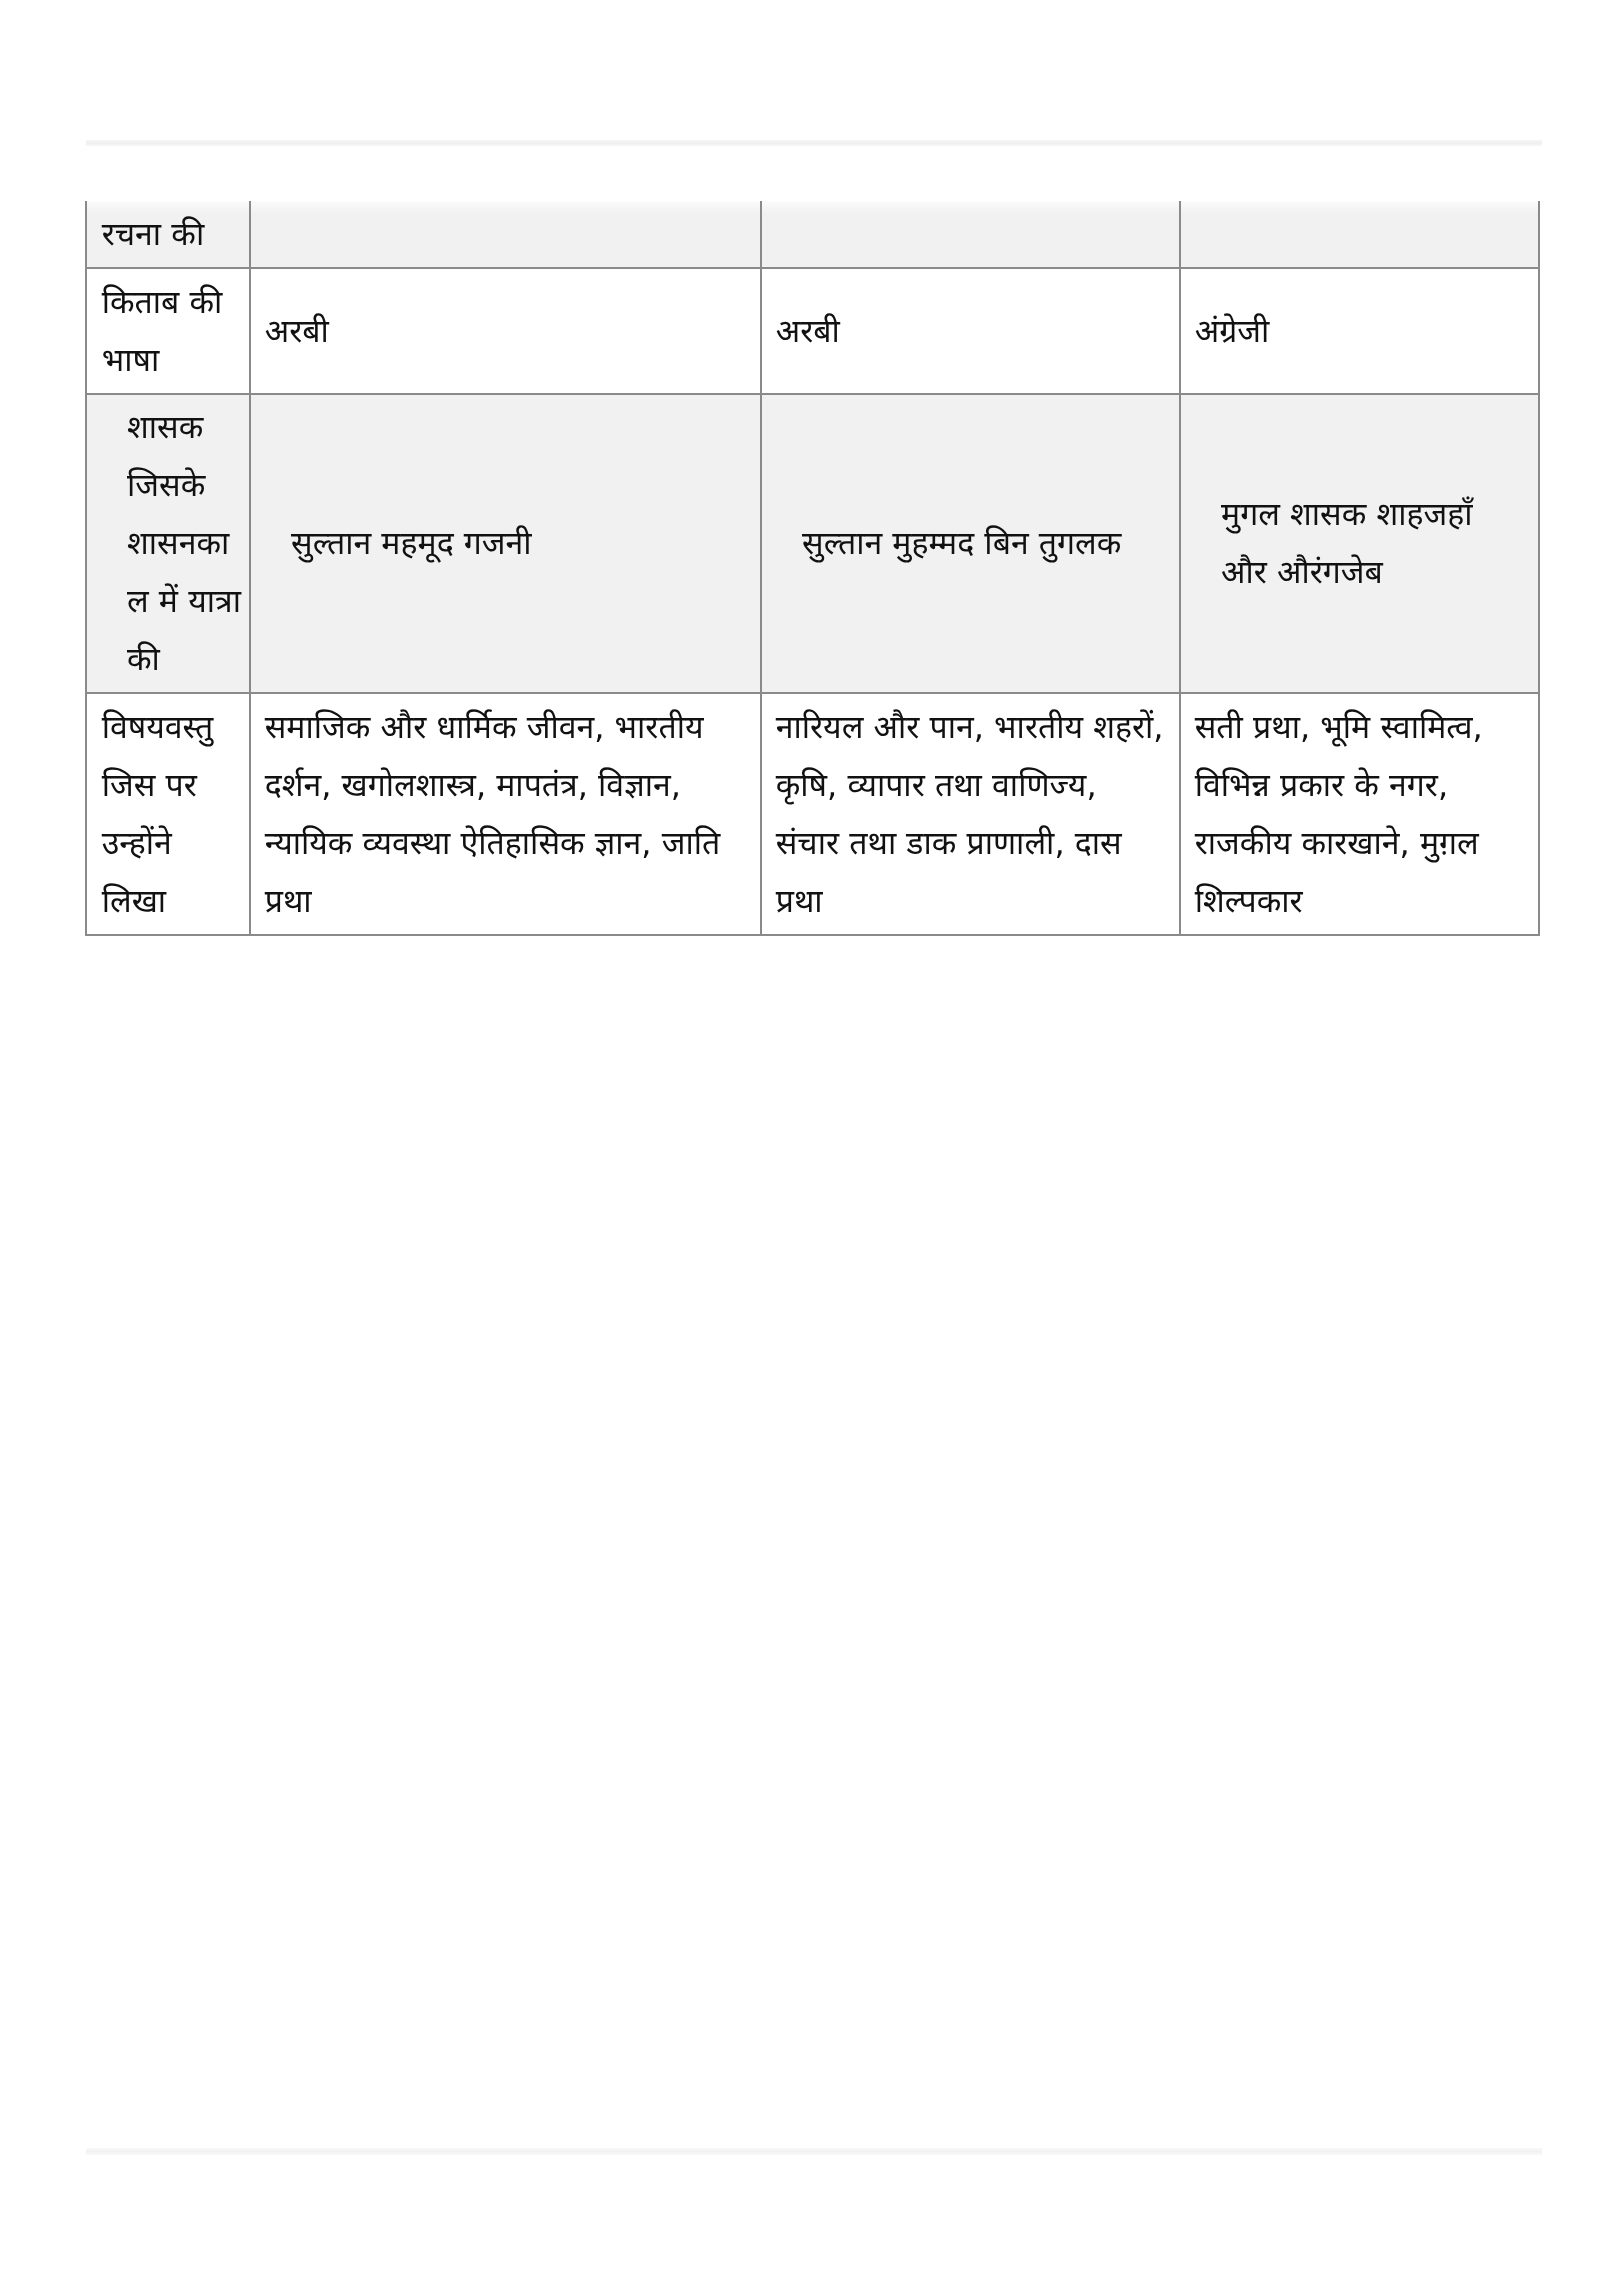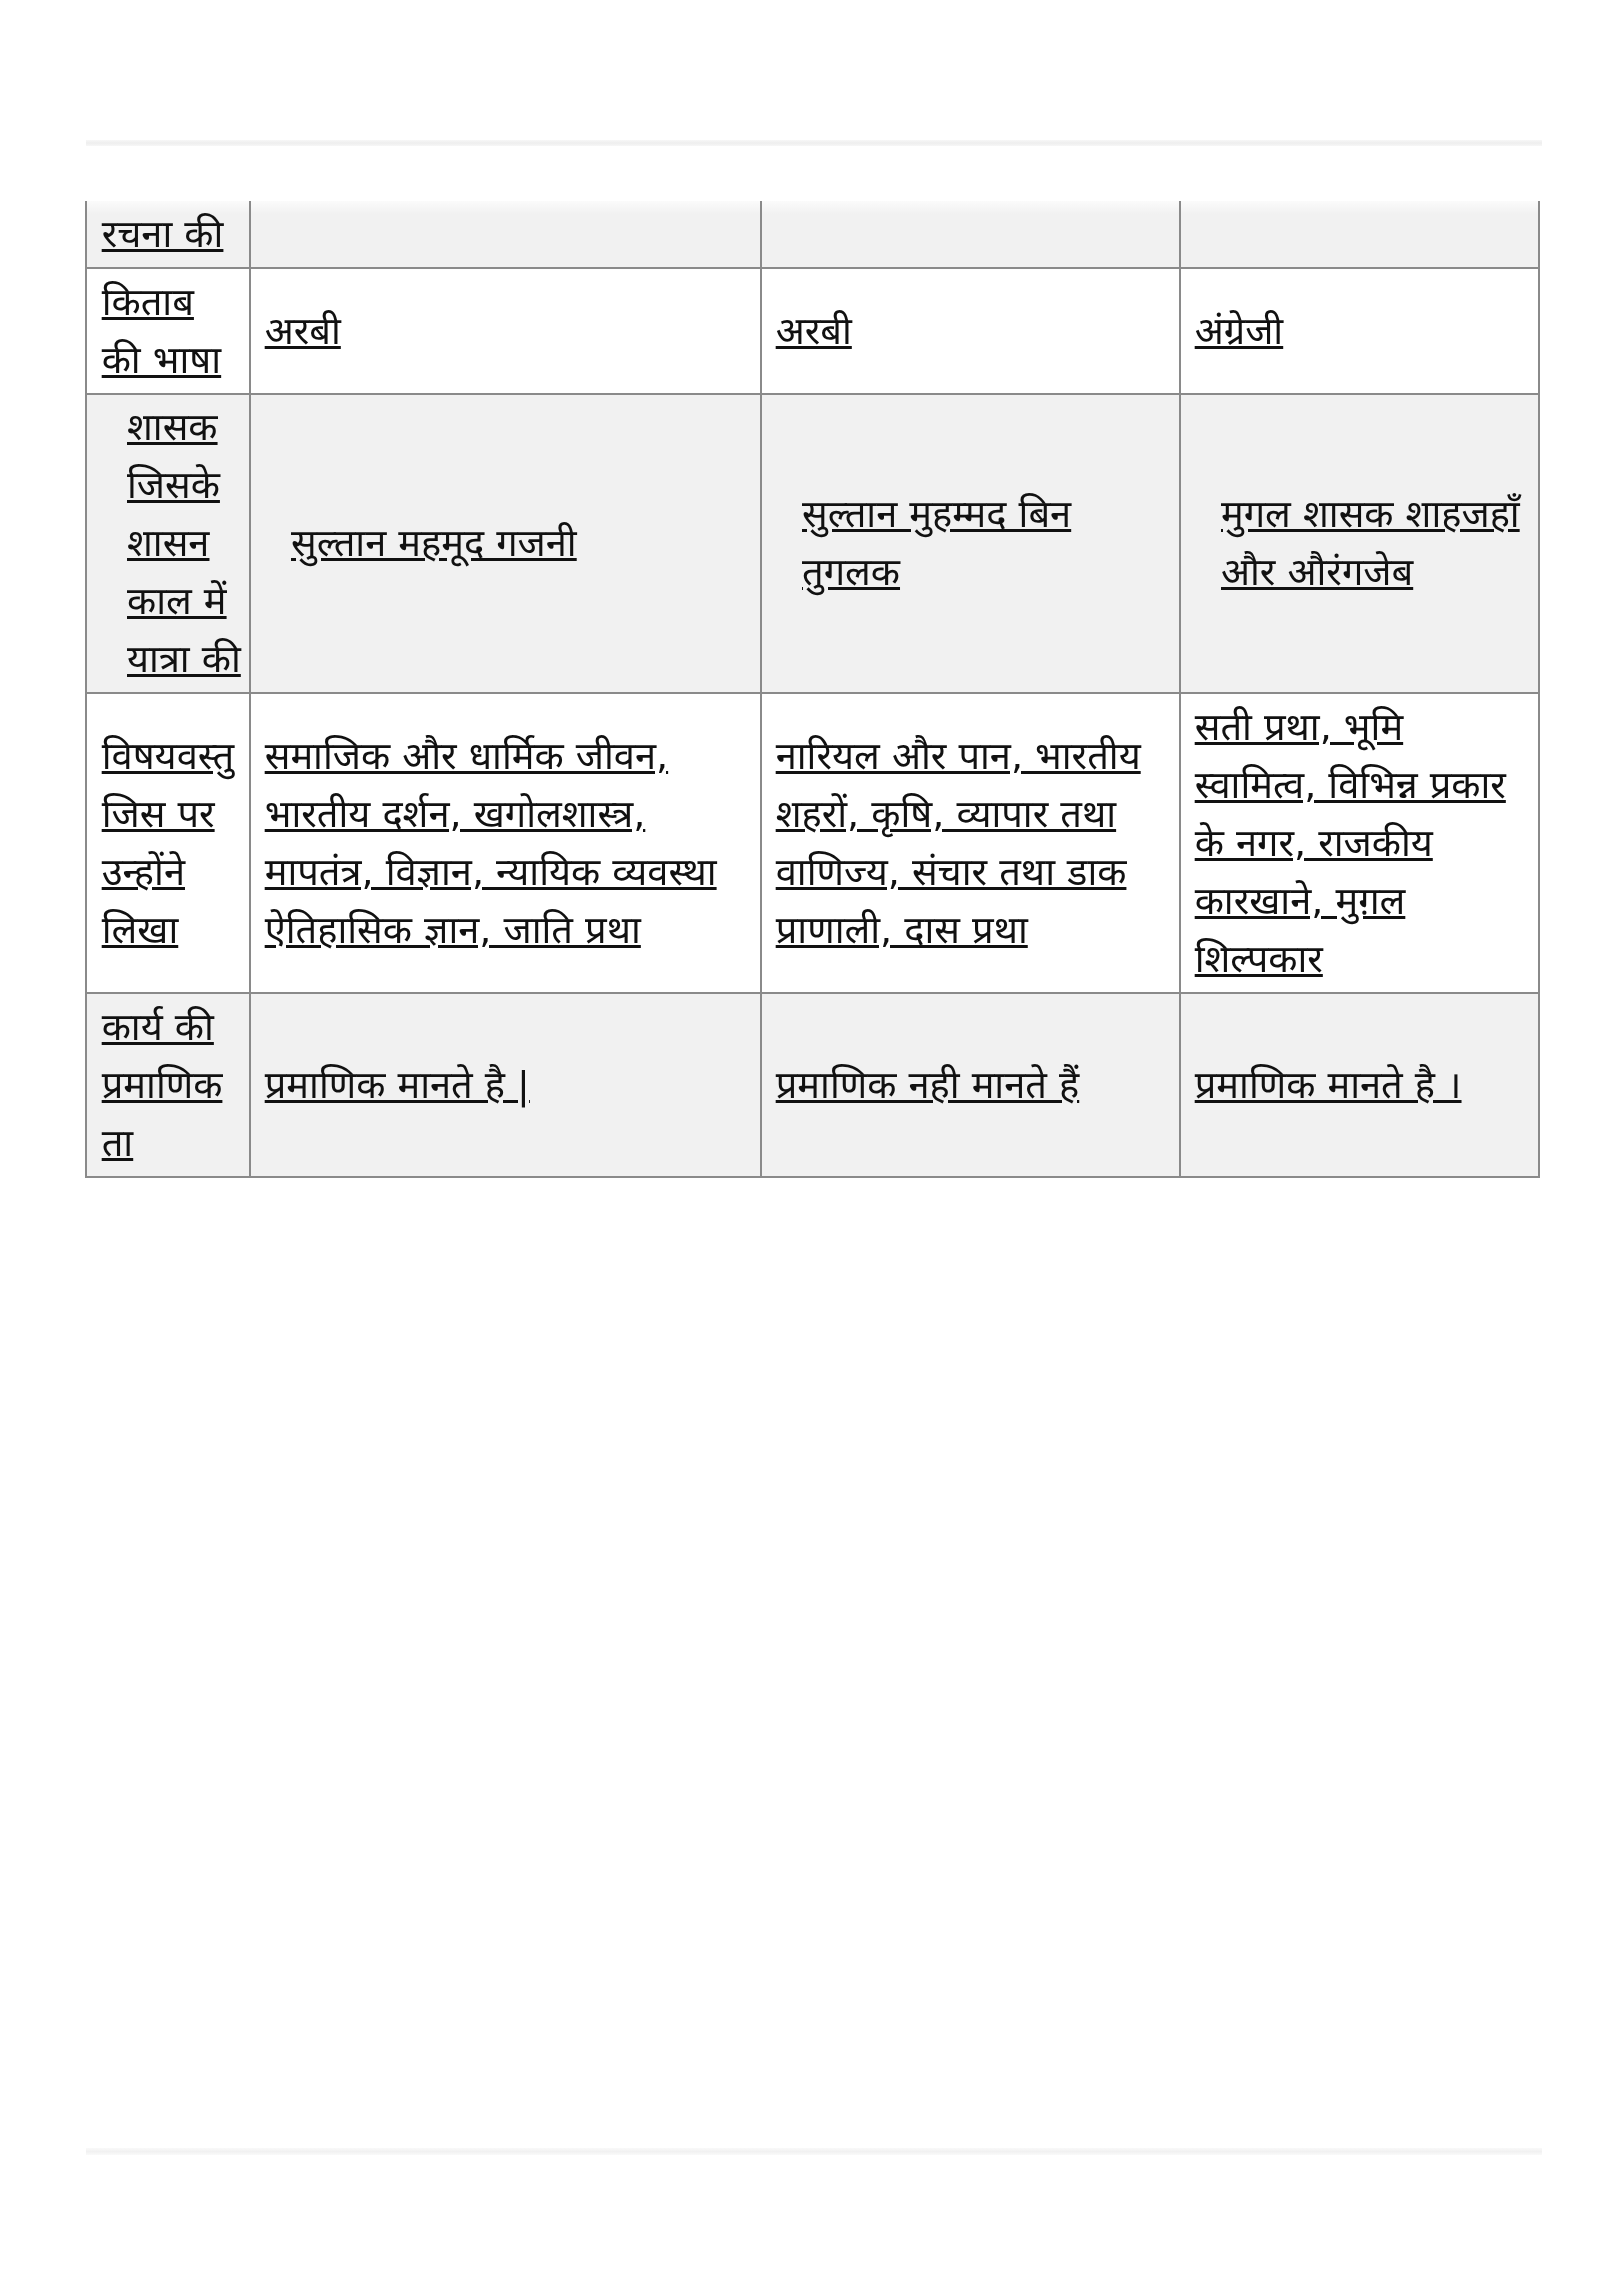--- a/index.html
+++ b/index.html
@@ -42,25 +42,24 @@
       border-collapse: collapse;
       table-layout: fixed;
     }
     table.comparison col.c0 { width: 164px; }
     table.comparison col.c1 { width: 511px; }
     table.comparison col.c2 { width: 419px; }
     table.comparison col.c3 { width: 359px; }
     table.comparison td {
       border: 2.9px solid #8a8a8a;
       padding: 3.9px 13.7px 3.9px 13.7px;
-      font-size: 38px;
+      font-size: 32px;
       line-height: 58px;
       vertical-align: middle;
       word-wrap: break-word;
-      text-decoration: underline;
     }
     table.comparison td.label {
       padding-left: 14.7px;
       padding-right: 5.9px;
     }
     table.comparison tr.gray td { background: #f1f1f1; }
     table.comparison tr.white td { background: #ffffff; }
     
     table.comparison tr.first td {
       border-top: none;
@@ -138,32 +137,18 @@
         <td>
             <span class="cell-text">समाजिक और धार्मिक जीवन, भारतीय दर्शन, खगोलशास्त्र, मापतंत्र, विज्ञान, न्यायिक व्यवस्था ऐतिहासिक ज्ञान, जाति प्रथा</span>
           </td>
         <td>
             <span class="cell-text">नारियल और पान, भारतीय शहरों, कृषि, व्यापार तथा वाणिज्य, संचार तथा डाक प्राणाली, दास प्रथा</span>
           </td>
         <td>
             <span class="cell-text">सती प्रथा, भूमि स्वामित्व, विभिन्न प्रकार के नगर, राजकीय कारखाने, मुग़ल शिल्पकार</span>
           </td>
       </tr>
-      <tr class="gray r5">
-        <td class="label">
-            <span class="cell-text">कार्य की प्रमाणिकता</span>
-          </td>
-        <td>
-            <span class="cell-text">प्रमाणिक मानते है |</span>
-          </td>
-        <td>
-            <span class="cell-text">प्रमाणिक नही मानते हैं</span>
-          </td>
-        <td>
-            <span class="cell-text">प्रमाणिक मानते है ।</span>
-          </td>
-      </tr>
     </tbody>
   </table>
 </div>
 
 <div class="bottom-rule"></div>
 
 
 </body></html>

